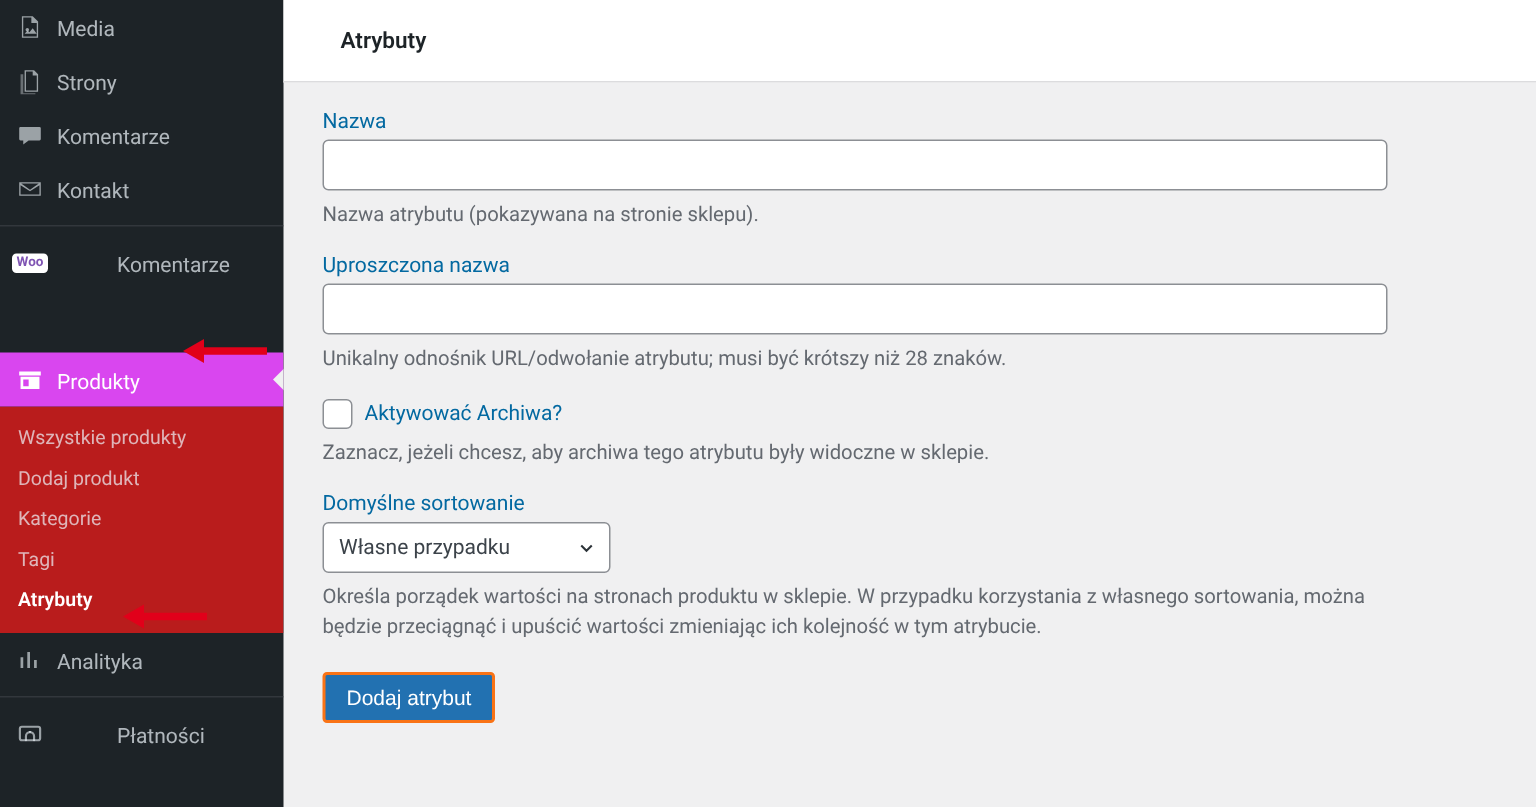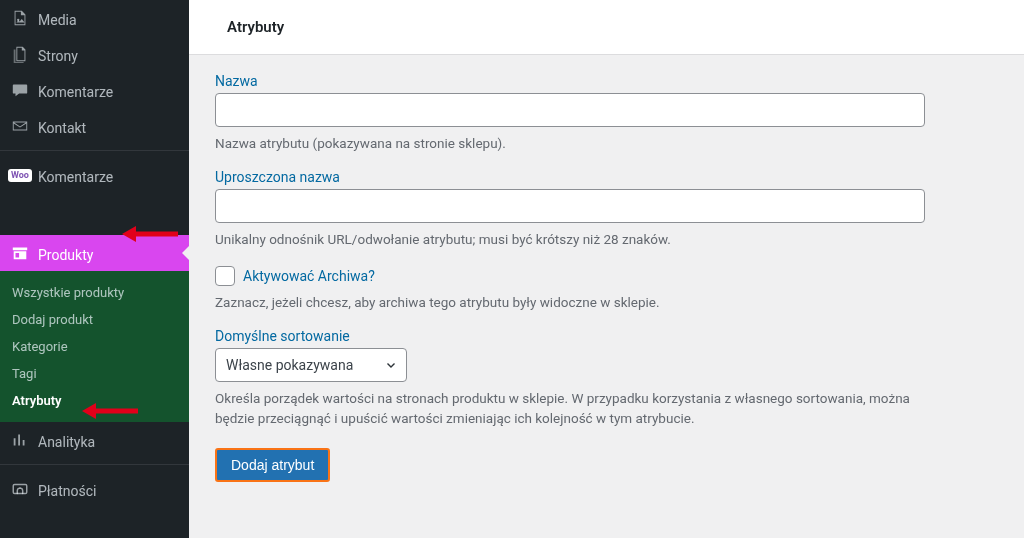--- a/index.html
+++ b/index.html
@@ -30,40 +30,40 @@
   }
   .menu-item .icon {
     width: 20px;
     height: 20px;
     display: inline-flex;
     align-items: center;
     justify-content: center;
     margin-right: 8px;
     color: rgba(240,246,252,.6);
   }
-  .menu-item.separator { border-top: 1px solid #32373c; margin-top: 6px; padding-top: 14px; }
+  .menu-item.separator { border-top: 1px solid #32373c; margin-top: 6px; padding-top: 14px; gap: 40px; }
   .menu-item.current {
     background: #d946ef;
     color: #fff;
     position: relative;
     font-weight: 400;
     margin-top: 42px;
   }
   .menu-item.current .icon { color: #fff; }
   .menu-item.current::after {
     content: "";
     position: absolute;
     right: -1px;
     top: 50%;
     margin-top: -8px;
     border: 8px solid transparent;
     border-right-color: #f0f0f1;
   }
   .submenu {
-    background: #14532d;
+    background: #b91c1c;
     padding: 8px 0;
   }
   .submenu-item {
     padding: 6px 12px;
     color: rgba(240,246,252,.7);
     cursor: pointer;
     font-size: 13px;
   }
   .submenu-item.current {
     color: #fff;
@@ -272,21 +272,21 @@
         <div class="checkbox-row">
           <span class="checkbox"></span>
           <span class="field-label" style="margin:0">Aktywować Archiwa?</span>
         </div>
         <div class="help">Zaznacz, jeżeli chcesz, aby archiwa tego atrybutu były widoczne w sklepie.</div>
       </div>
 
       <div class="field">
         <label class="field-label">Domyślne sortowanie</label>
         <div class="select">
-          <span>Własne pokazywana</span>
+          <span>Własne przypadku</span>
           <span class="chev">
             <svg width="14" height="14" viewBox="0 0 20 20" fill="none" stroke="currentColor" stroke-width="2">
                 <path d="M5 8l5 5 5-5"></path>
               </svg>
           </span>
         </div>
         <div class="help">Określa porządek wartości na stronach produktu w sklepie. W przypadku korzystania z własnego sortowania, można będzie przeciągnąć i upuścić wartości zmieniając ich kolejność w tym atrybucie.</div>
       </div>
 
       <div class="field" style="margin-top:20px">

